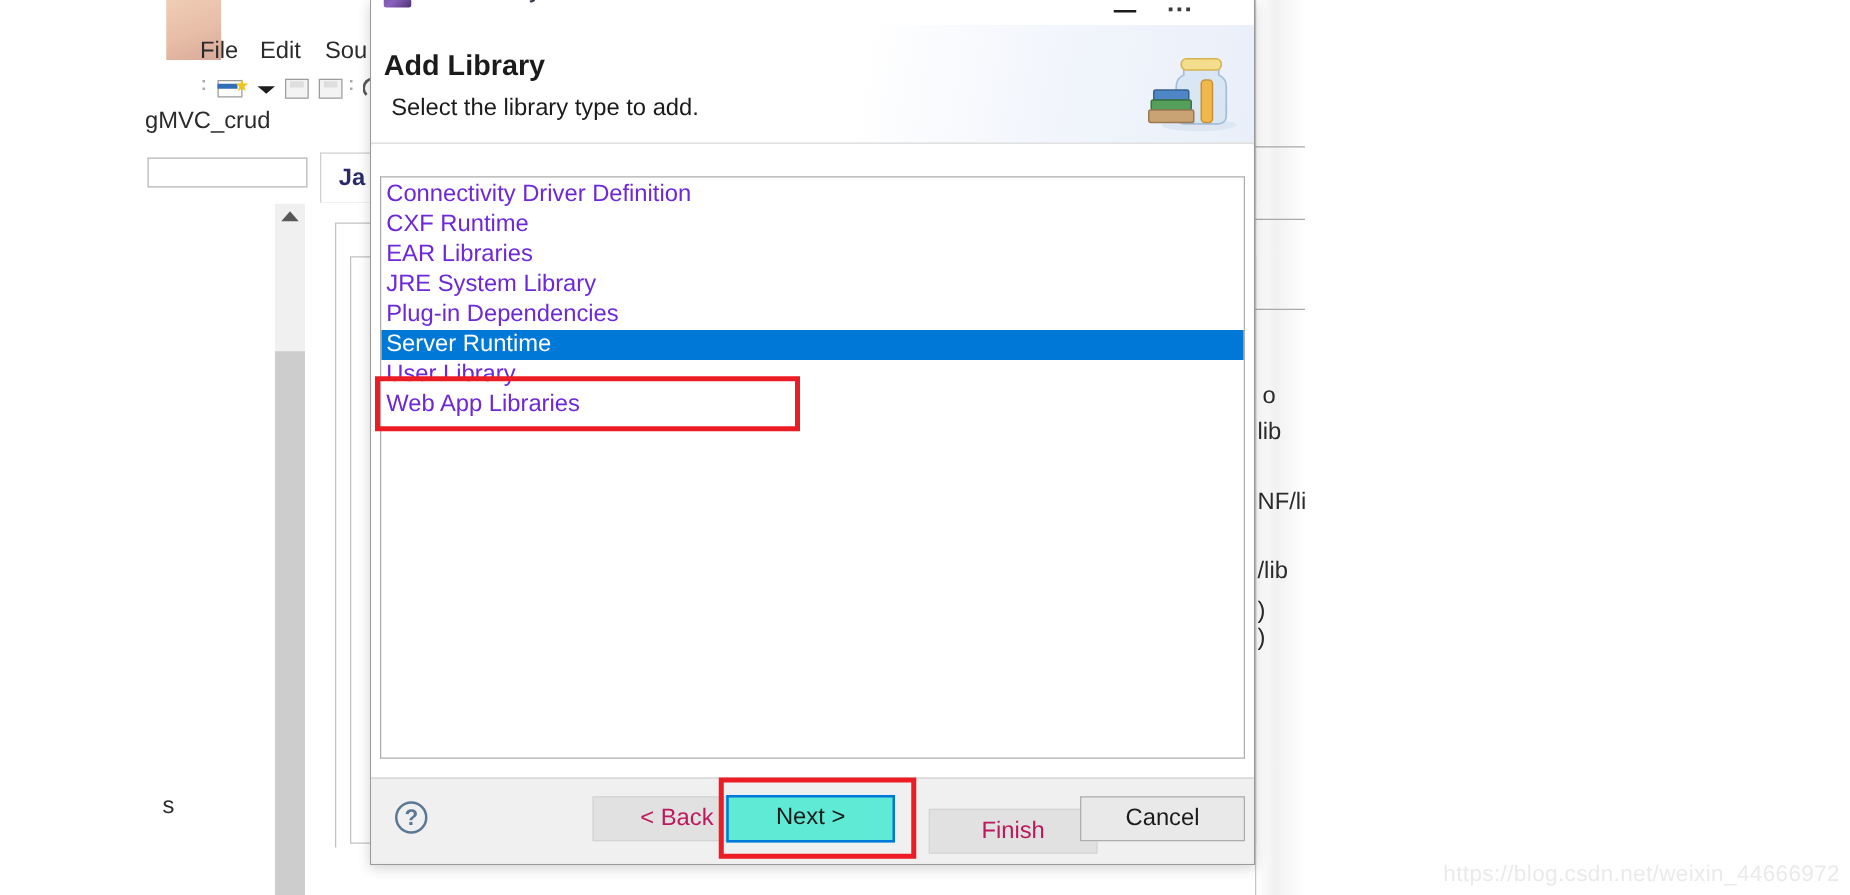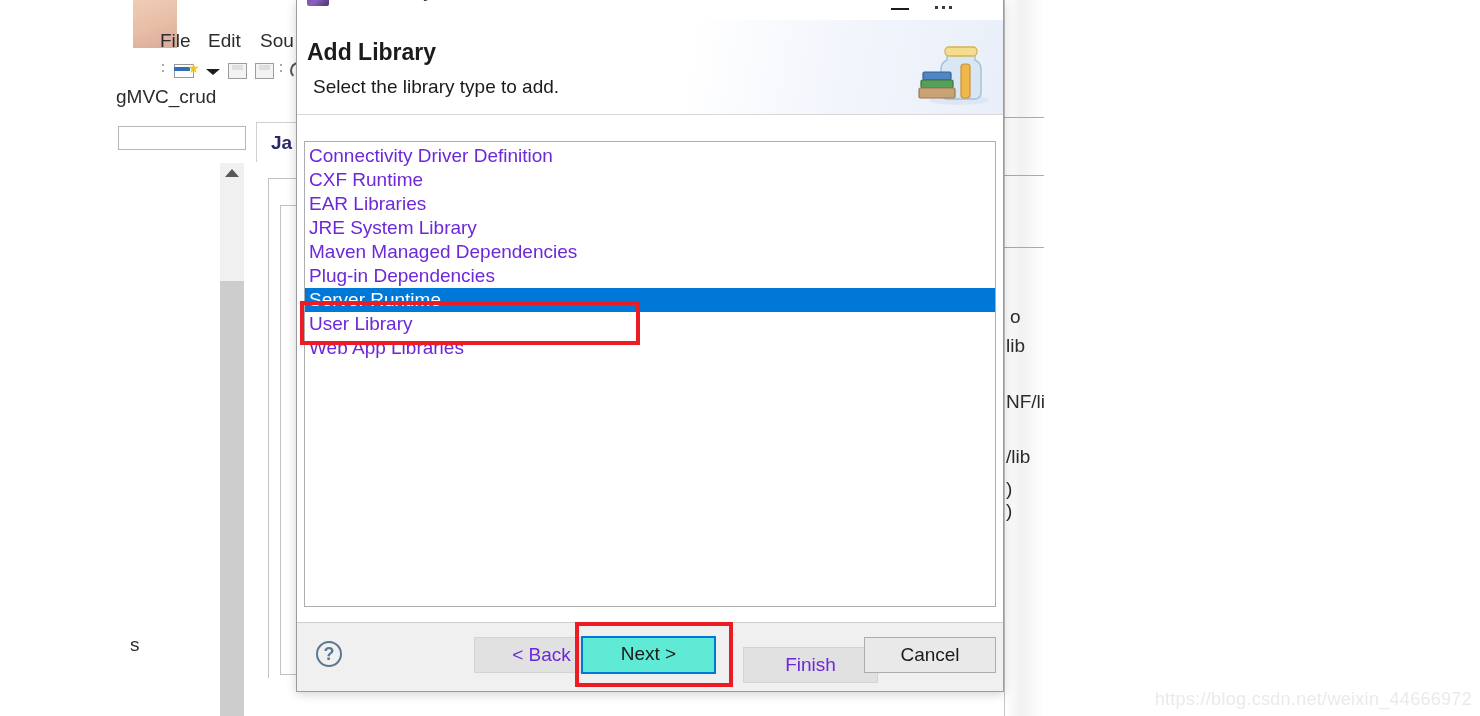--- a/index.html
+++ b/index.html
@@ -226,21 +226,21 @@
     border:2px solid #5a7894; border-radius:50%;
     color:#5a7894; font-size:18px; font-weight:700;
     text-align:center; line-height:23px;
   }
   .btn {
     position:absolute; top:14px; height:36px;
     font-size:19px; text-align:center; line-height:34px;
     border:1px solid #adadad; background:#e1e1e1; color:#1b1b1b;
     white-space:nowrap;
   }
-  .btn.disabled { color:#6d28d9; background:#e1e1e1; border-color:#d4d4d4; }
+  .btn.disabled { color:#be185d; background:#e1e1e1; border-color:#d4d4d4; }
   .btn.focused {
     background:#5eead4; border:2px solid #0078d7; line-height:32px;
   }
   .btn-back   { left:177px; width:135px; }
   .btn-next   { left:284px; width:135px; top:13px; height:38px; }
   .btn-finish { left:446px; width:135px;margin-top:10px; }
   .btn-cancel { left:567px; width:132px; background:#e9e9e9; border-color:#adadad; }
 </style>
 </head>
 <body>
@@ -344,21 +344,20 @@
       </svg>
     </div>
 
     <div class="dlg-body">
       <div class="listbox">
         <div class="list-inner">
           <div class="list-row">Connectivity Driver Definition</div>
           <div class="list-row">CXF Runtime</div>
           <div class="list-row">EAR Libraries</div>
           <div class="list-row">JRE System Library</div>
-          <div class="list-row">Maven Managed Dependencies</div>
           <div class="list-row">Plug-in Dependencies</div>
           <div class="list-row selected">Server Runtime</div>
           <div class="list-row">User Library</div>
           <div class="list-row">Web App Libraries</div>
         </div>
       </div>
     </div>
 
     <div class="dlg-footer">
       <div class="help-icon">?</div>

